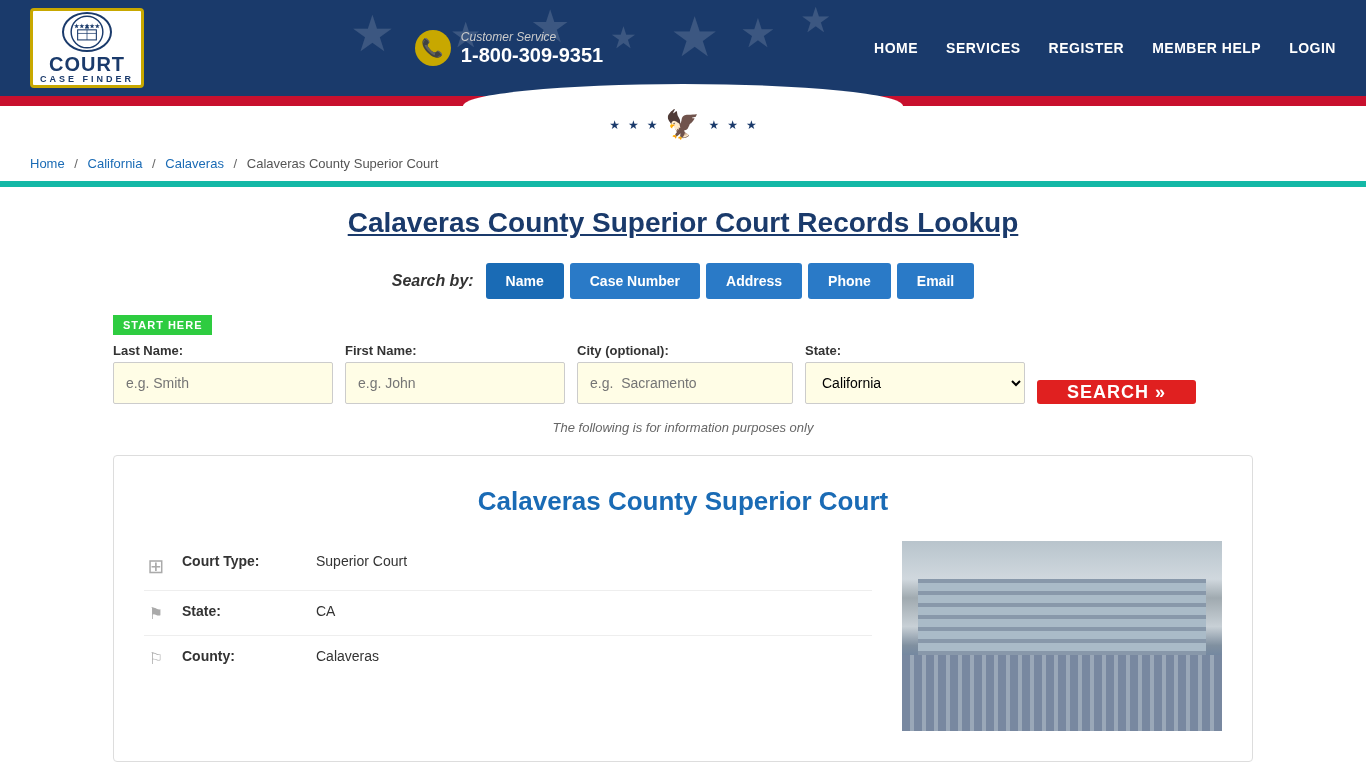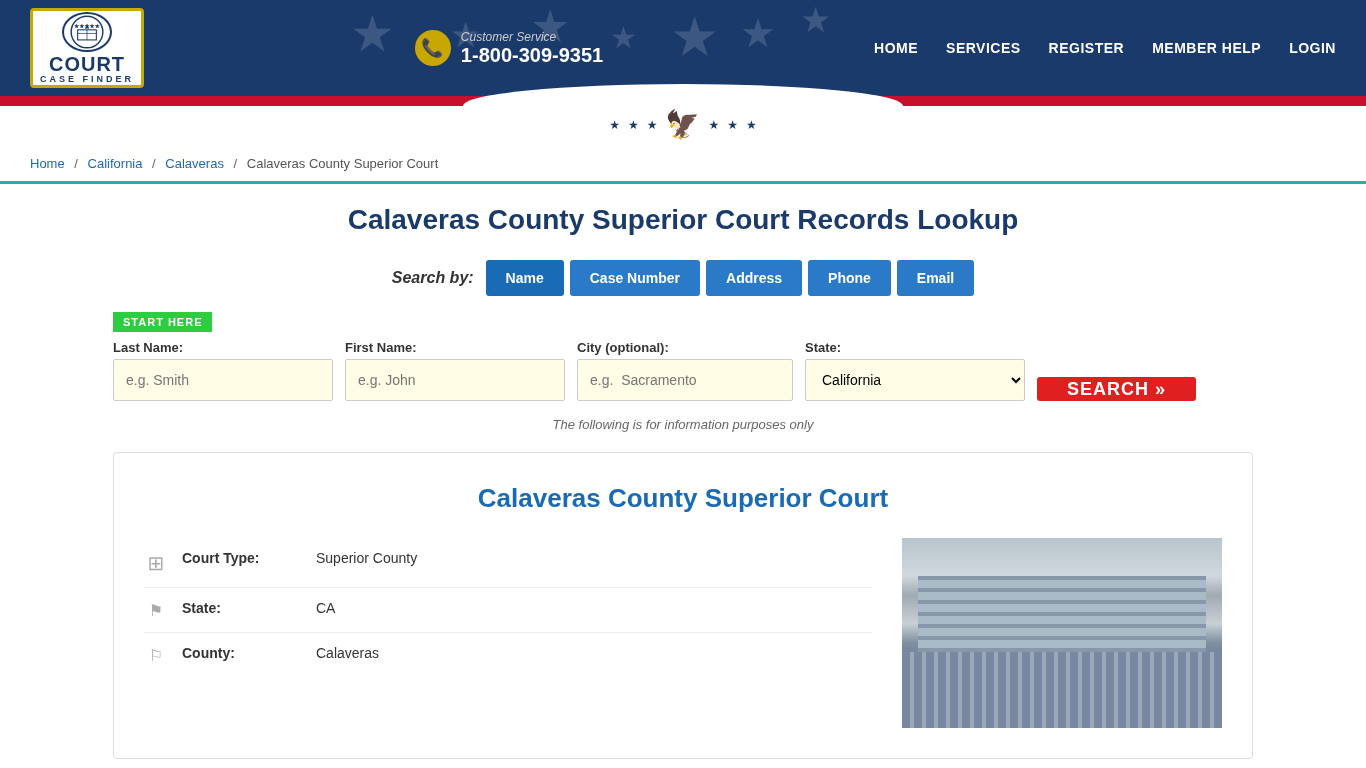--- a/index.html
+++ b/index.html
@@ -97,40 +97,41 @@
       align-items: center;
       gap: 8px;
       font-size: 12px;
       color: #1a3a6b;
     }
 
     
     .breadcrumb-bar {
       background: #fff;
       padding: 10px 30px;
-      border-bottom: 3px solid #14b8a6;
+      border-bottom: 6px solid #14b8a6;
       font-size: 13px;
     }
     .breadcrumb-bar a { color: #1a6bb5; text-decoration: none; }
     .breadcrumb-sep { color: #666; margin: 0 6px; }
     .breadcrumb-current { color: #555; }
 
     
     .main-content {
       max-width: 1200px;
       margin: 0 auto;
       padding: 20px 30px;
     }
 
     .page-title {
       text-align: center;
       font-size: 28px;
       font-weight: bold;
       color: #1a3a6b;
       margin-bottom: 24px;
+      text-decoration: underline;
     }
 
     
     .search-by-row {
       display: flex;
       align-items: center;
       justify-content: center;
       gap: 6px;
       margin-bottom: 16px;
     }
@@ -444,21 +445,21 @@
 
   <p class="info-note">The following is for information purposes only</p>
 
   <div class="court-card">
     <h2 class="court-card-title">Calaveras County Superior Court</h2>
     <div class="court-card-body">
       <div class="court-info-table">
         <div class="court-info-row">
           <span class="court-info-icon">⊞</span>
           <span class="court-info-label">Court Type:</span>
-          <span class="court-info-value">Superior County</span>
+          <span class="court-info-value">Superior Court</span>
         </div>
         <div class="court-info-row">
           <span class="court-info-icon" style="color:#aaa; font-size:16px;">⚑</span>
           <span class="court-info-label">State:</span>
           <span class="court-info-value">CA</span>
         </div>
         <div class="court-info-row">
           <span class="court-info-icon" style="color:#aaa; font-size:16px;">⚐</span>
           <span class="court-info-label">County:</span>
           <span class="court-info-value">Calaveras</span>

